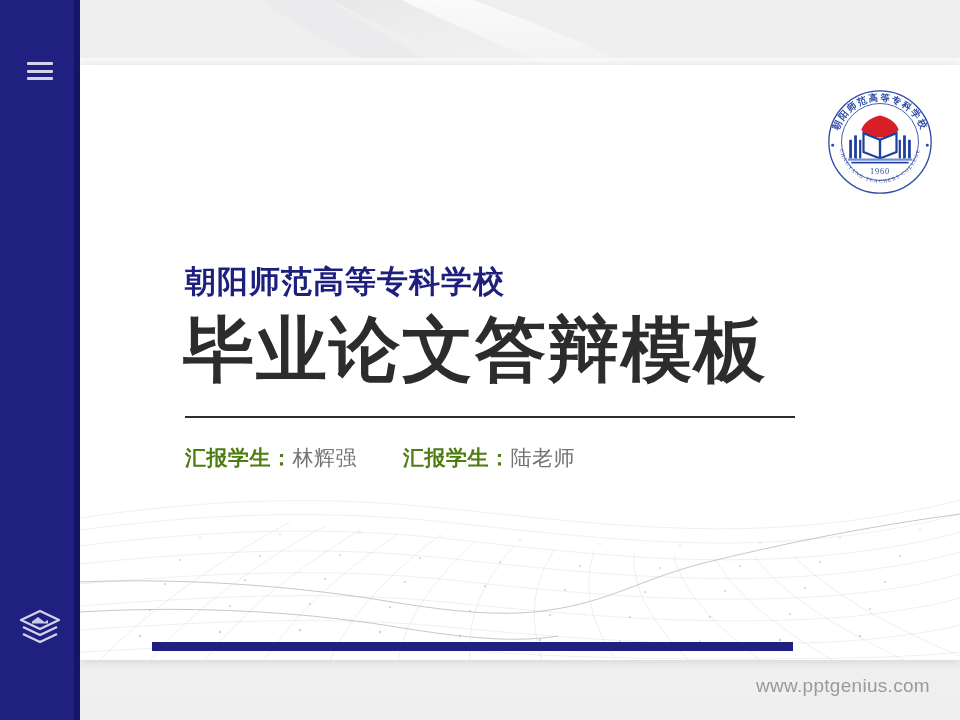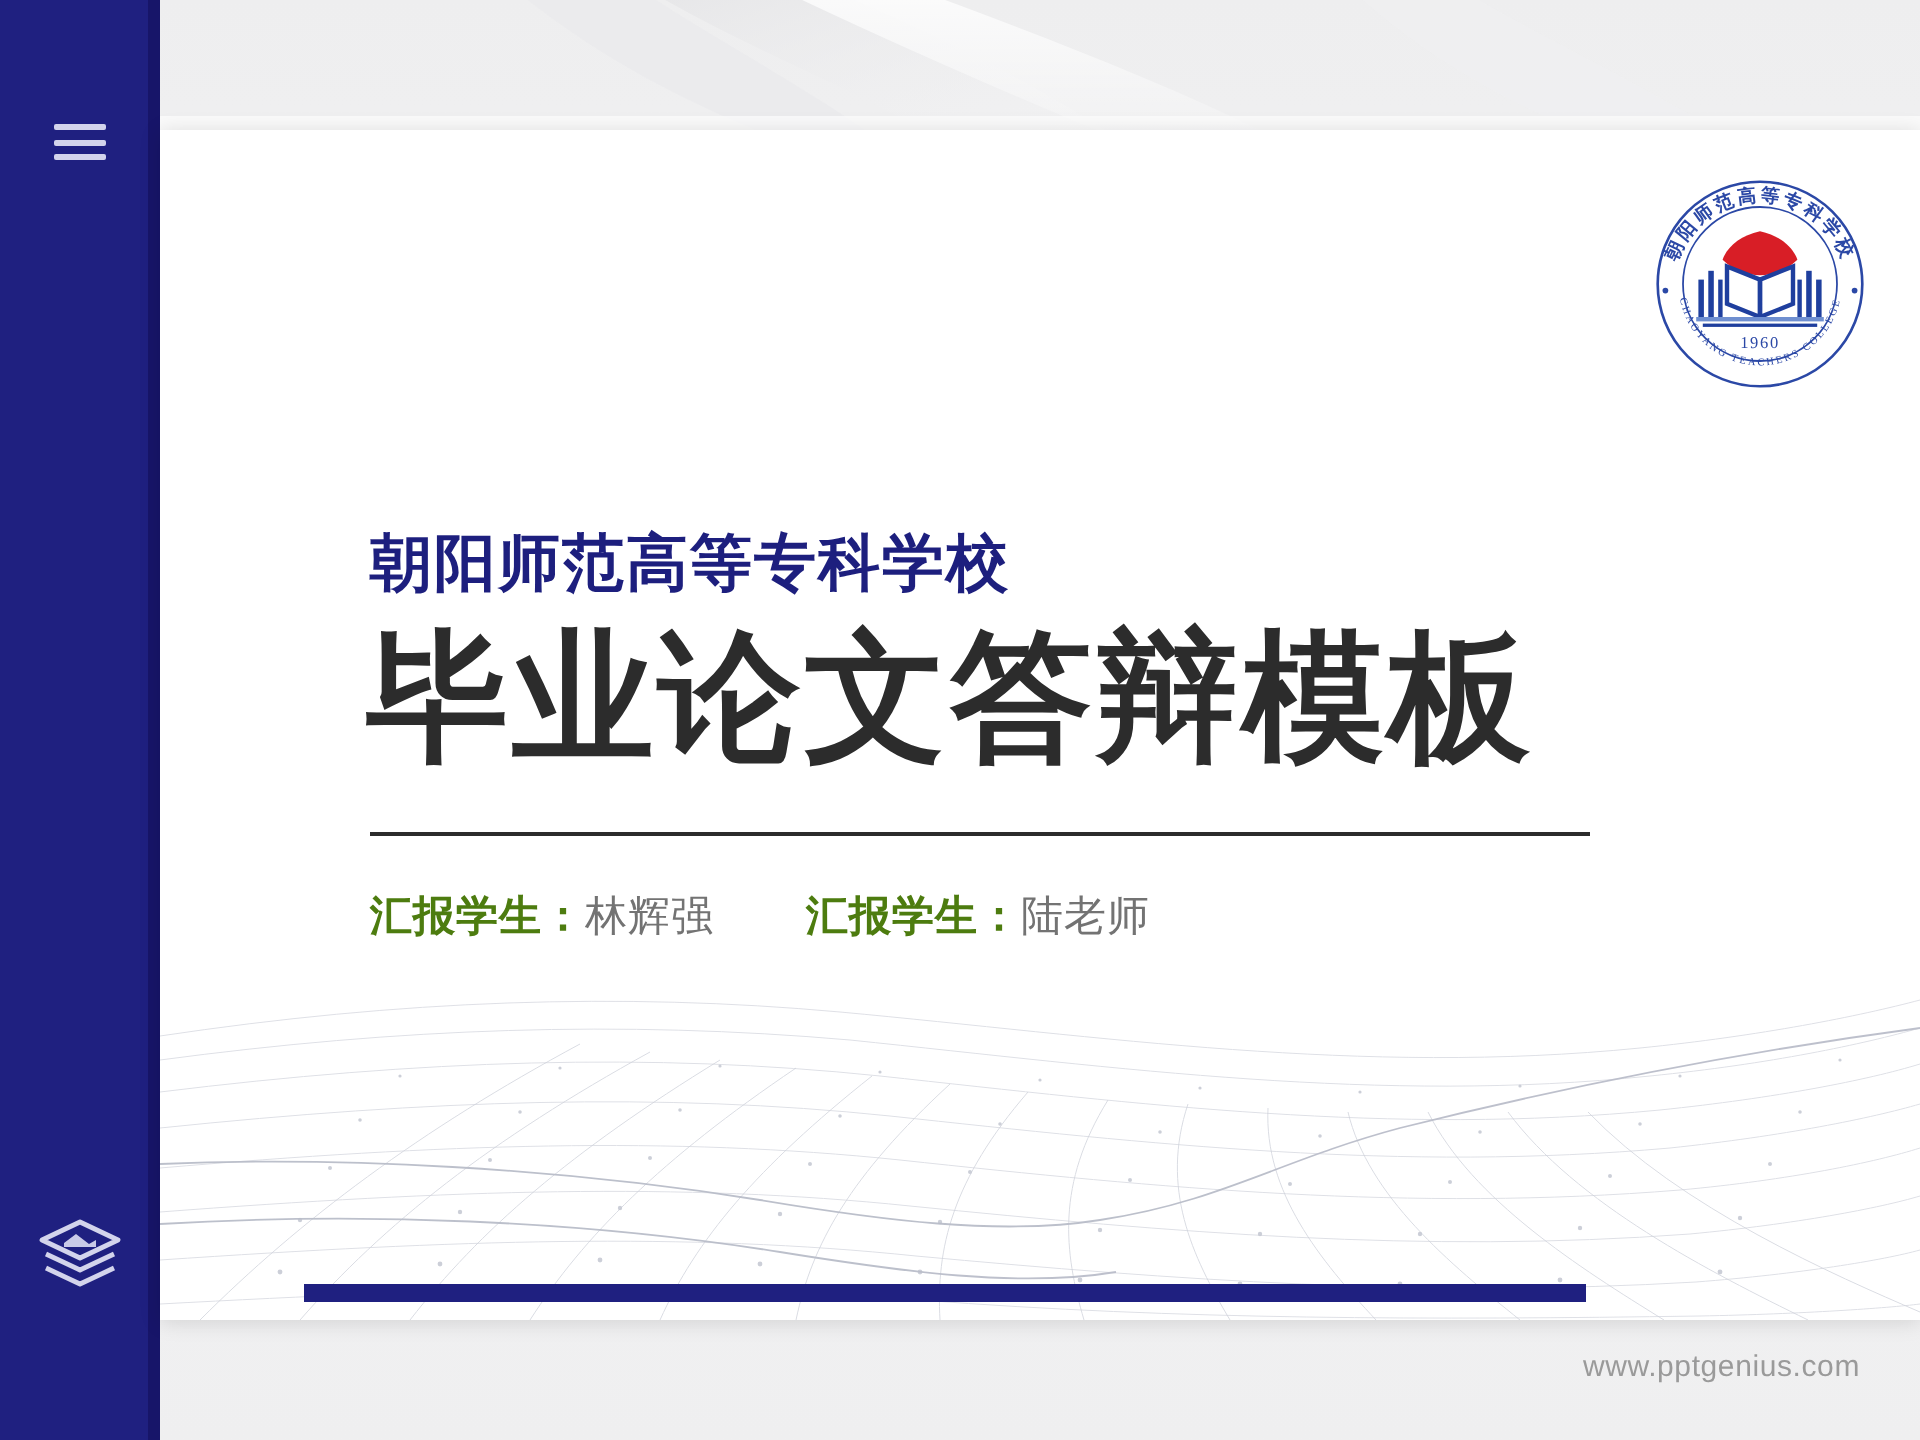--- a/index.html
+++ b/index.html
@@ -166,21 +166,21 @@
     width: 641px;
     height: 9px;
     background: #1f2080;
   }
 
   
   .footer-url {
     position: absolute;
     right: 30px;
     top: 675px;
-    font-size: 15px;
+    font-size: 19px;
     color: #9a9a9a;
     letter-spacing: 0.3px;
     white-space: nowrap;
   }
 </style>
 </head>
 <body>
 
 <div id="stage">
 

